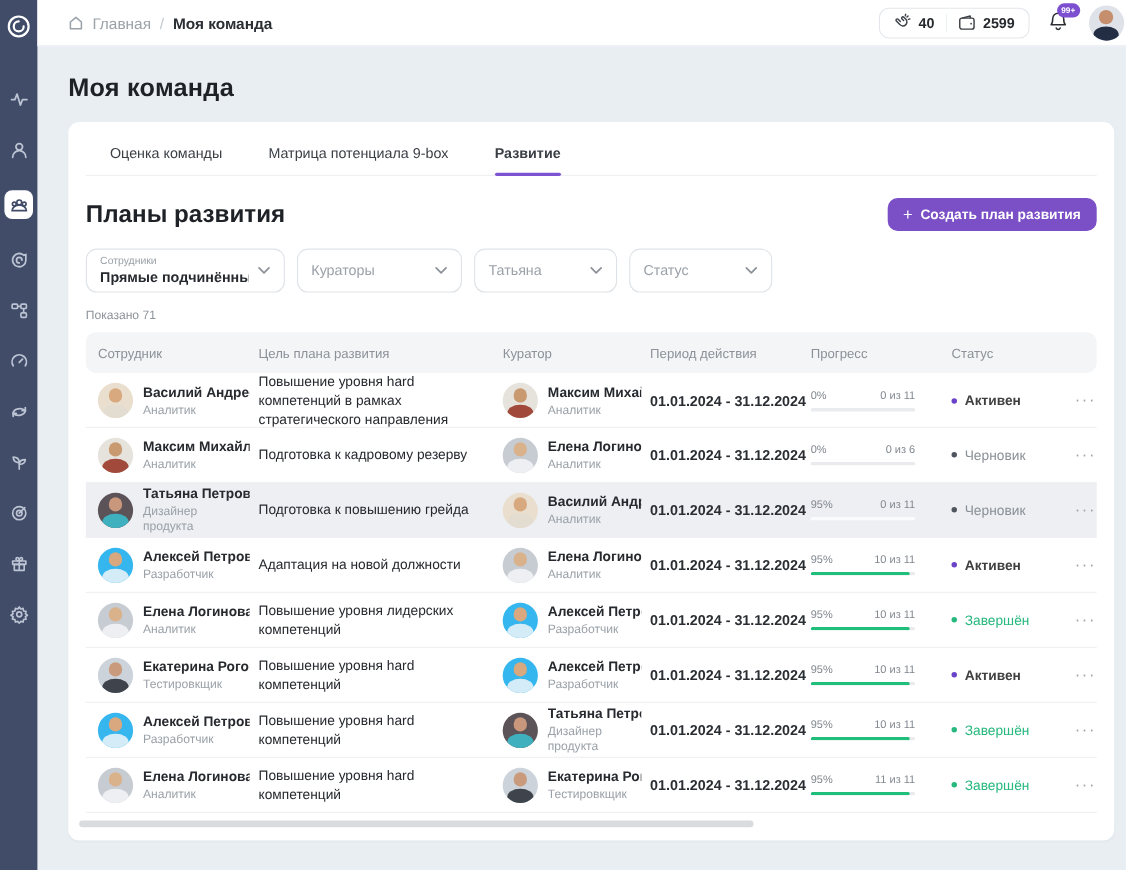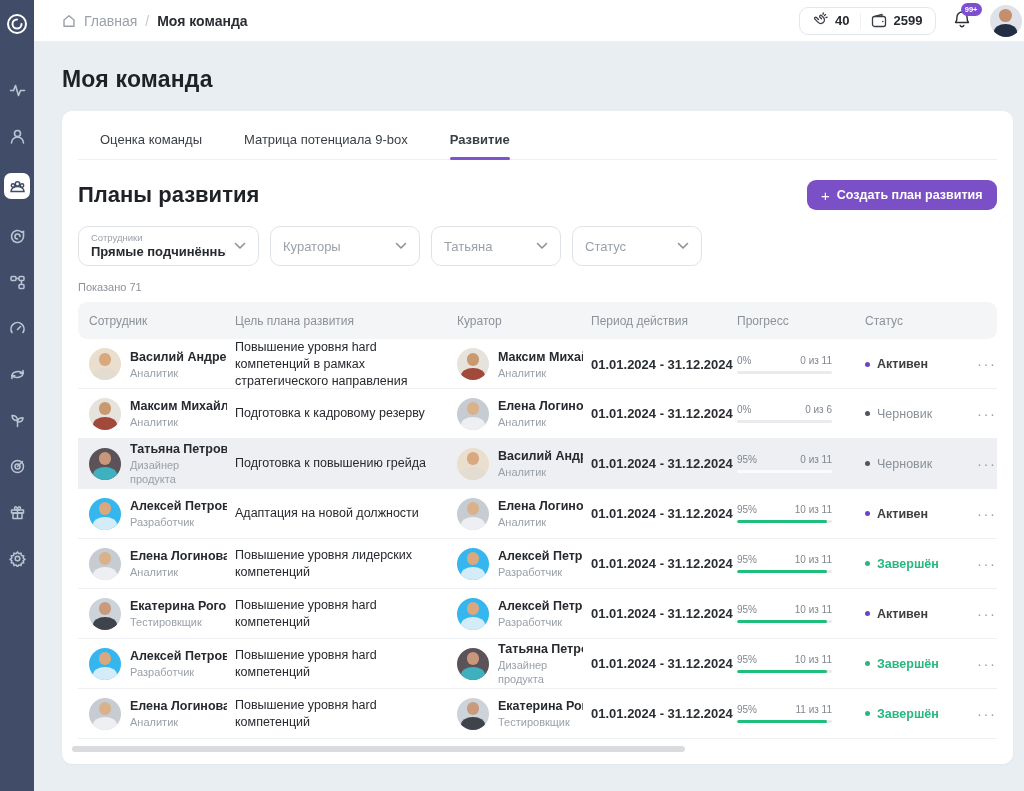--- a/index.html
+++ b/index.html
@@ -83,21 +83,21 @@
   .prog { width:95px; }
   .prog-top { display:flex; justify-content:space-between; font-size:10px; color:#81878F; margin-bottom:5px; }
   .bar { height:3px; border-radius:2px; background:#E9EBEE; overflow:hidden; }
   .bar i { display:block; height:100%; background:#1FBE7A; border-radius:2px; }
   .trow.hl .bar { background:#FAFBFC; }
 
   .status { display:flex; align-items:center; gap:7px; font-size:12.5px; }
   .status .dot { width:5px; height:5px; border-radius:50%; flex-shrink:0; }
   .st-active { color:#404040; font-weight:700; } .st-active .dot { background:#6A43C9; }
   .st-draft { color:#8A9097; font-weight:500; } .st-draft .dot { background:#4F555E; }
-  .st-done { color:#27B87E; font-weight:700; } .st-done .dot { background:#27B87E; }
+  .st-done { color:#27B87E; font-weight:400; } .st-done .dot { background:#27B87E; }
 
   .row-menu { color:#9AA1A8; font-size:15px; letter-spacing:1.5px; text-align:center; width:30px; cursor:pointer; user-select:none; margin-left:14px; }
 
   .hscroll { position:absolute; left:10px; bottom:12px; width:613px; height:6px; border-radius:3px; background:#D9DBDE; cursor:pointer; }
 </style>
 </head>
 <body>
 
 <div class="app">
 

